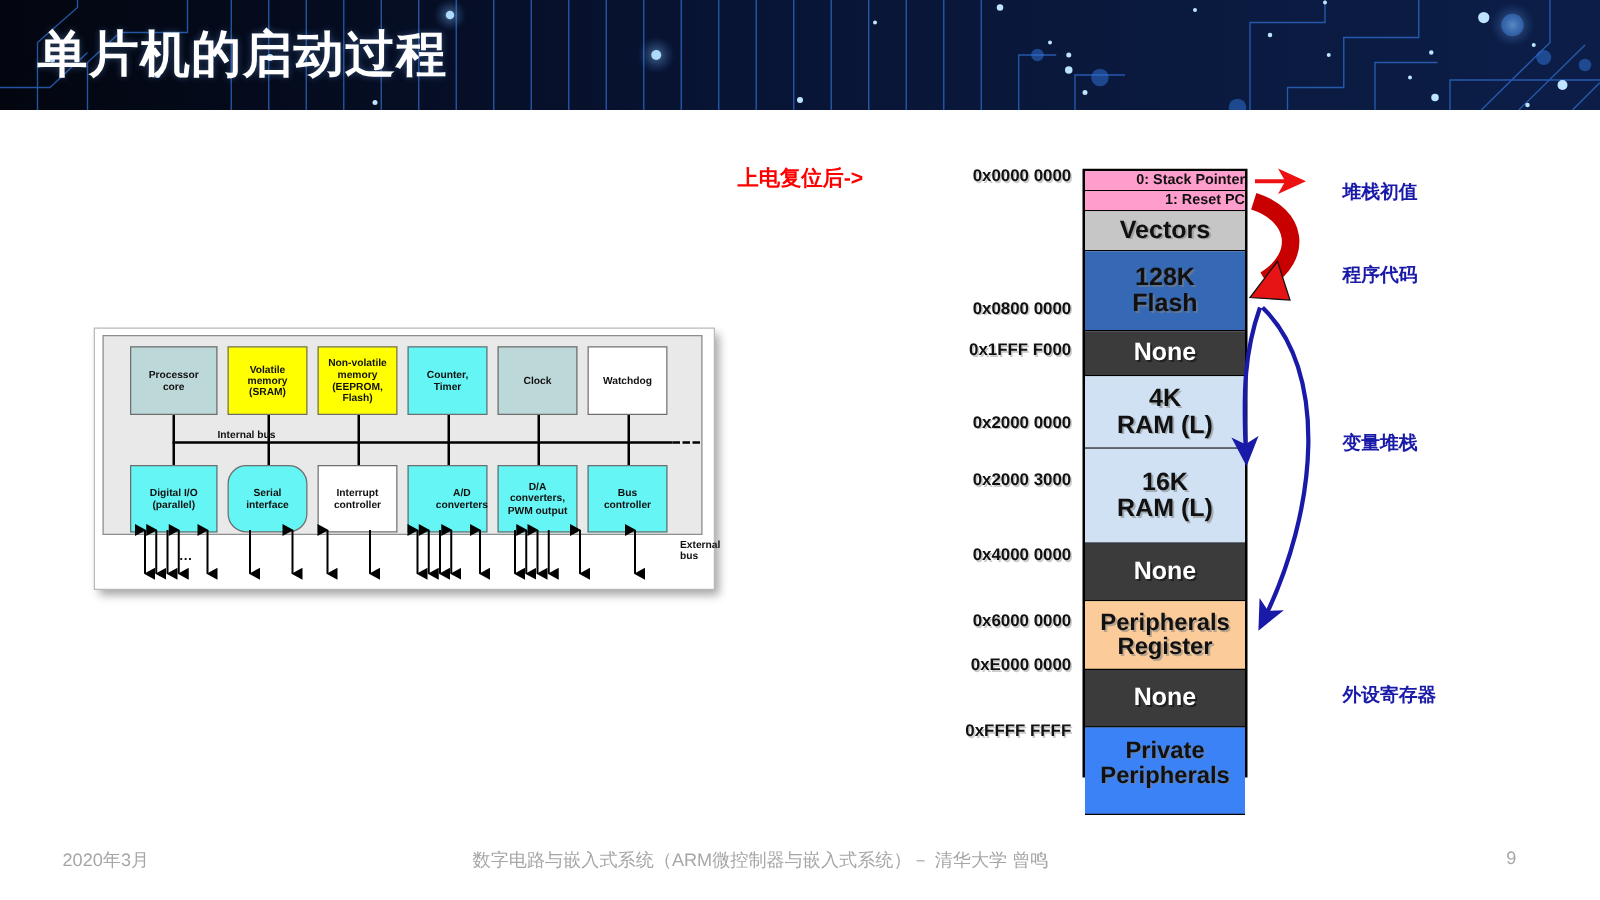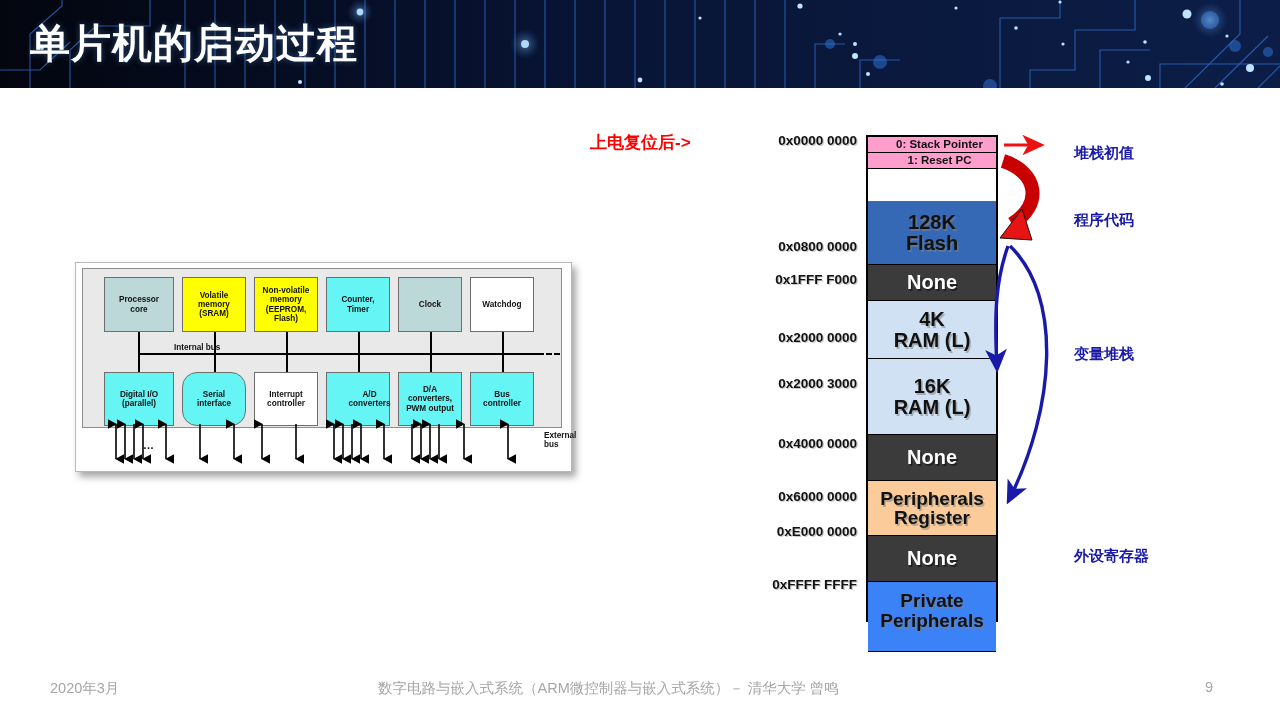--- a/index.html
+++ b/index.html
@@ -53,21 +53,21 @@
           border:2px solid #000;box-sizing:border-box;background:#fff;}
   .mblk{
     position:absolute;left:0;width:128px;box-sizing:border-box;
     display:flex;align-items:center;justify-content:center;
     text-align:center;line-height:1.05;
     font-weight:bold;color:#111;
     text-shadow:1.5px 1.5px 0 rgba(130,130,130,.55);
   }
   .mblk.sep{border-bottom:1.6px solid #000;}
   .mblk.dark{color:#fff;text-shadow:1.5px 1.5px 0 rgba(0,0,0,.45);}
-  .mblk.tiny{font-size:11.5px;text-shadow:none;justify-content:center;padding-left:15px;}
+  .mblk.tiny{font-size:11.5px;text-shadow:none;justify-content:flex-end;padding-left:15px;}
 
   .addr{
     position:absolute;right:0;width:200px;text-align:right;
     font-size:13.5px;font-weight:bold;color:#111;
     text-shadow:1.2px 1.2px 0 rgba(150,150,150,.5);
     white-space:nowrap;
   }
   .note{
     position:absolute;font-size:15px;font-weight:bold;color:#1a1aa8;
     white-space:nowrap;
@@ -281,20 +281,23 @@
     <div class="addr" style="top: 524px; left: 657px;">0xE000 0000</div>
     <div class="addr" style="top: 577px; left: 657px;">0xFFFF FFFF</div>
   </div>
 <div id="memmap">
     <div class="mblk sep tiny" style="top: 0px; height: 16px; background: rgb(255, 158, 205); font-size: 11.5px; color: rgb(17, 17, 17);">
       <span>0:  Stack Pointer</span>
     </div>
     <div class="mblk sep tiny" style="top: 16px; height: 16px; background: rgb(255, 158, 205); font-size: 11.5px; color: rgb(17, 17, 17);">
       <span>1:  Reset PC</span>
     </div>
+    <div class="mblk sep" style="top: 32px; height: 32px; background: rgb(198, 198, 198); font-size: 20px; color: rgb(17, 17, 17);">
+      <span>Vectors</span>
+    </div>
     <div class="mblk sep" style="top: 64px; height: 64px; background: rgb(54, 105, 181); font-size: 20px; color: rgb(17, 17, 17); display: block; padding-top: 11px; text-align: center;"><span>128K</span><br><span>Flash</span></div>
     <div class="mblk sep dark" style="top: 128px; height: 36px; background: rgb(59, 59, 59); font-size: 20px; color: rgb(255, 255, 255);">
       <span>None</span>
     </div>
     <div class="mblk sep" style="top: 164px; height: 58px; background: rgb(207, 225, 242); font-size: 20px; color: rgb(17, 17, 17); display: block; padding-top: 8px; text-align: center;"><span>4K</span><br><span>RAM (L)</span></div>
     <div class="mblk sep" style="top: 222px; height: 76px; background: rgb(207, 225, 242); font-size: 20px; color: rgb(17, 17, 17); display: block; padding-top: 17px; text-align: center;"><span>16K</span><br><span>RAM (L)</span></div>
     <div class="mblk sep dark" style="top: 298px; height: 46px; background: rgb(59, 59, 59); font-size: 20px; color: rgb(255, 255, 255);">
       <span>None</span>
     </div>
     <div class="mblk sep" style="top: 344px; height: 55px; background: rgb(251, 204, 154); font-size: 19px; color: rgb(17, 17, 17); display: block; padding-top: 7.55px; text-align: center;"><span>Peripherals</span><br><span>Register</span></div>

